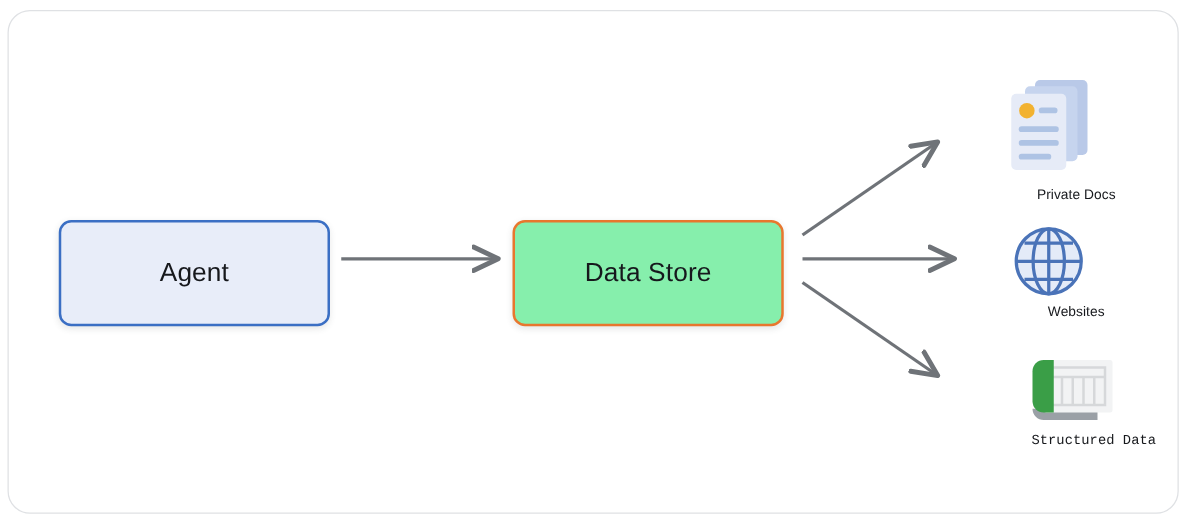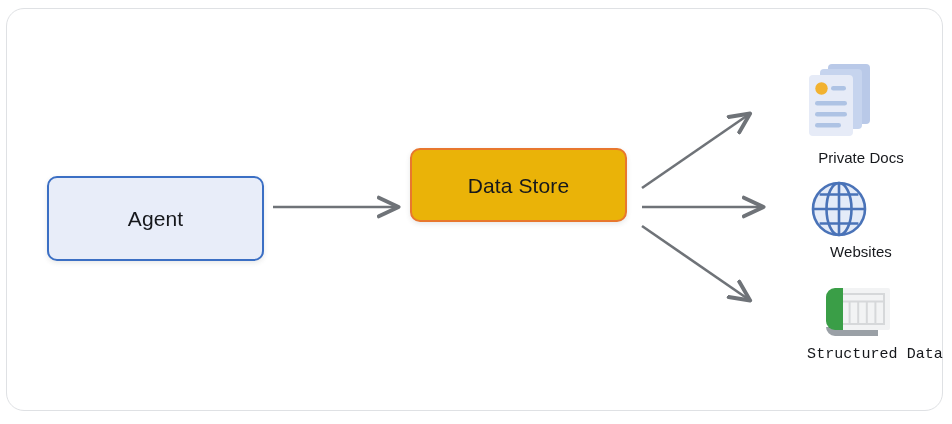--- a/index.html
+++ b/index.html
@@ -56,24 +56,24 @@
   #node-agent {
     left: 47px;
     top: 176px;
     width: 217px;
     height: 85px;
     background: #e8edf9;
     border-color: #3b6fc4;
   }
   #node-datastore {
     left: 410px;
-    top: 148px;
+    top: 176px;
     width: 217px;
-    height: 74px;
-    background: #eab308;
+    height: 85px;
+    background: #86efac;
     border-color: #e8772e;
   }
 
   
   #connectors {
     position: absolute;
     left: 0;
     top: 0;
     width: 952px;
     height: 424px;
@@ -87,21 +87,21 @@
     display: flex;
     flex-direction: column;
     align-items: center;
   }
   .endpoint .ep-icon {
     display: block;
     line-height: 0;
   }
   .endpoint .ep-label {
     margin-top: 6px;
-    font-size: 15px;
+    font-size: 11px;
     line-height: 1.1;
     color: #16181c;
     white-space: nowrap;
     font-weight: 500;
     letter-spacing: 0.05px;
     padding-left: 44px;
   }
 
   #ep-private-docs   { left: 749px; top: 56px;  }
   #ep-websites       { left: 749px; top: 180px; }

